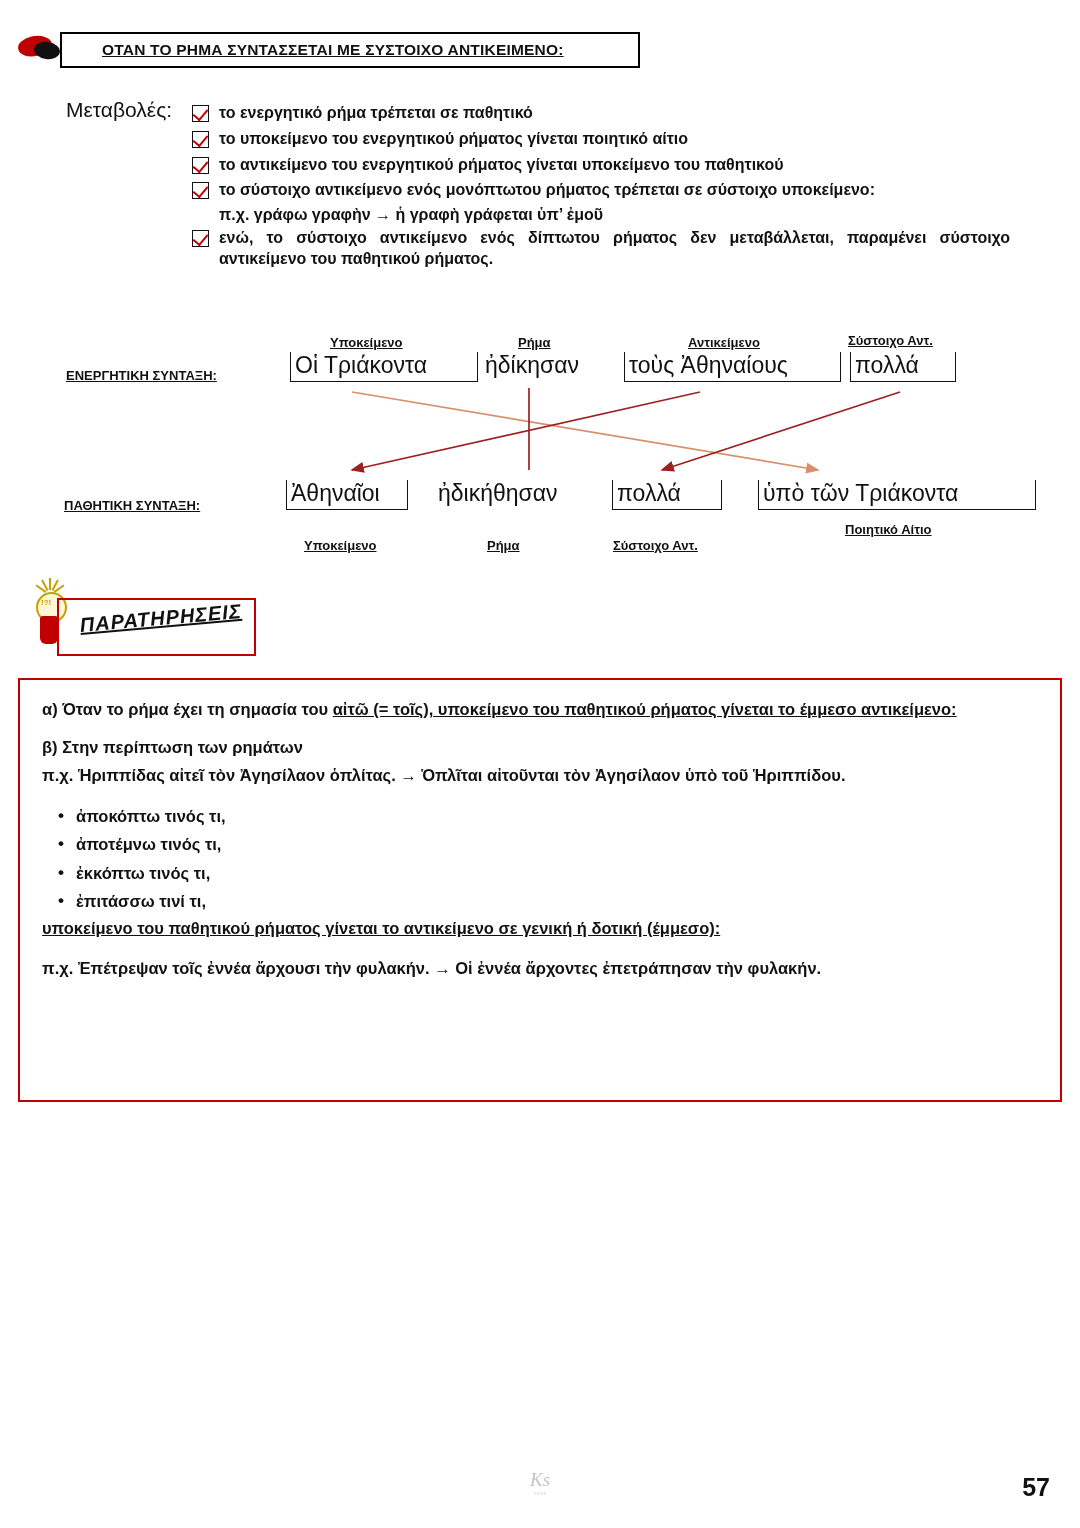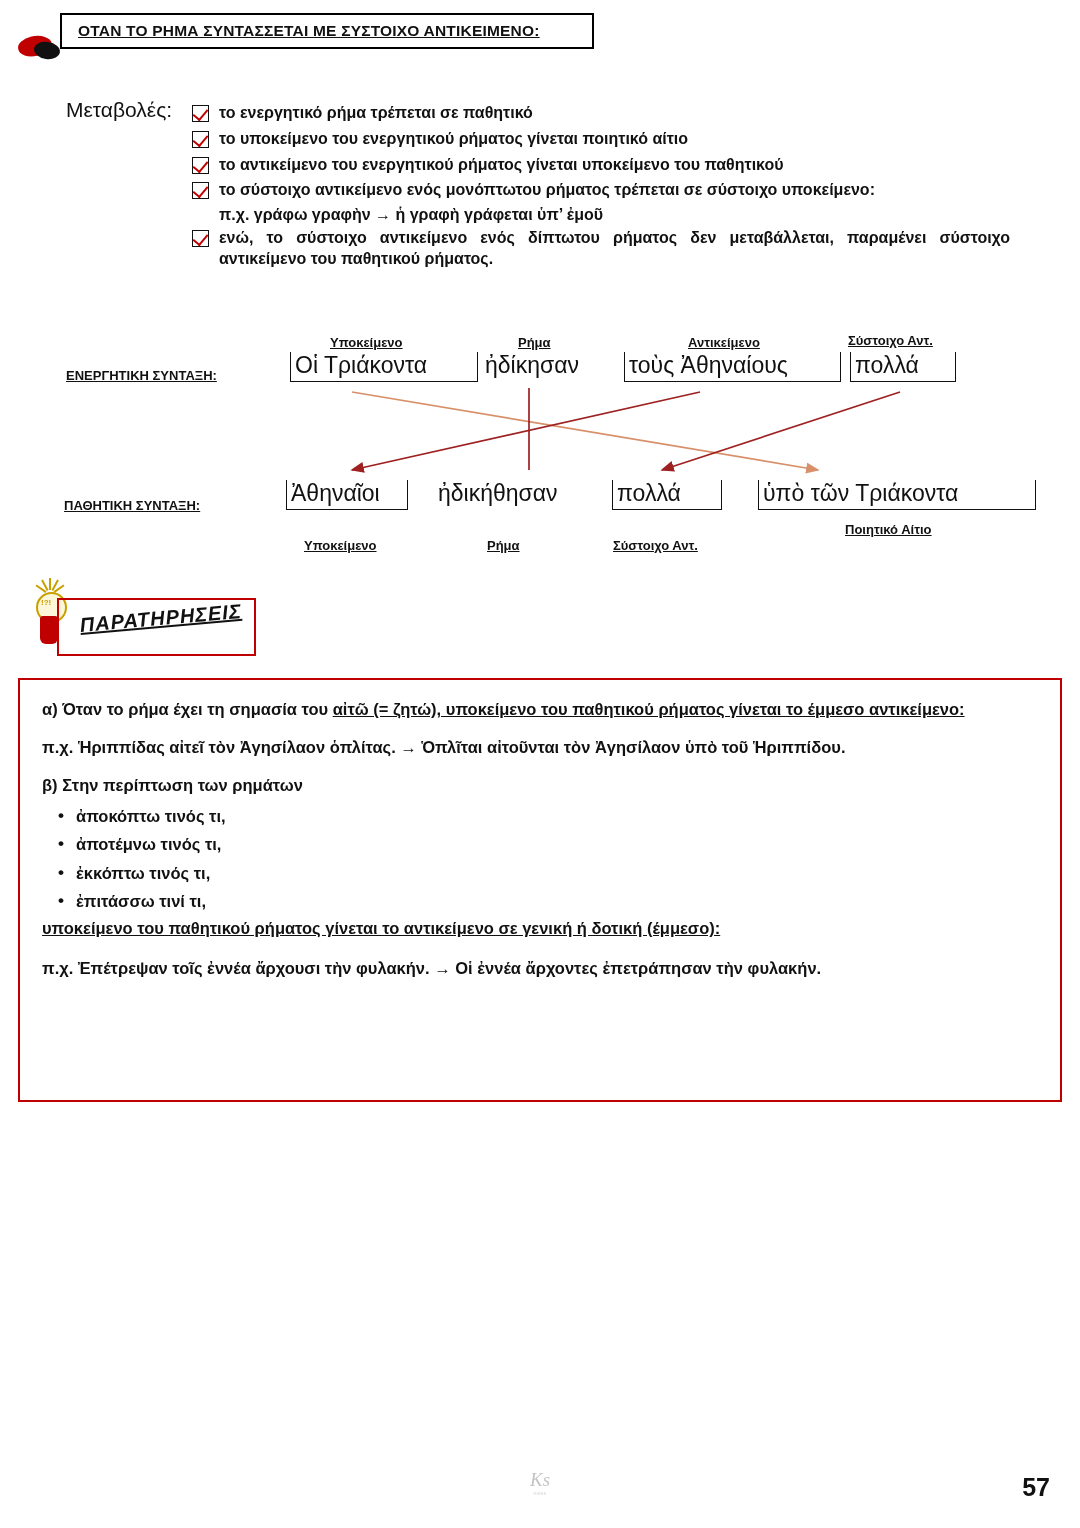--- a/index.html
+++ b/index.html
@@ -13,27 +13,28 @@
     font-family: "Liberation Sans", sans-serif;
     color: #111111;
     position: relative;
     overflow: hidden;
   }
 
   
   #title-box {
     position: absolute;
     left: 60px;
-    top: 13px;
-    width: 534px;
+    top: 32px;
+    width: 580px;
     height: 36px;
     border: 2px solid #000000;
     box-sizing: border-box;
     display: flex;
     align-items: center;
+    padding-left: 24px;
   }
   #title-text {
     font-size: 15.5px;
     font-weight: bold;
     letter-spacing: 0.2px;
     text-decoration: underline;
     padding-left: 16px;
     white-space: nowrap;
   }
   #title-blob {
@@ -375,24 +376,24 @@
   <div class="ray" style="transform:rotate(55deg);"></div>
   <div class="glass"></div>
   <div class="tiny">!?!</div>
   <div class="base"></div>
 </div>
 <div id="obs-box"></div>
 <div id="obs-word">ΠΑΡΑΤΗΡΗΣΕΙΣ</div>
 
 <div id="note-box">
   <p class="n-para">
-    <span>α) Όταν το ρήμα έχει τη σημασία του </span><span class="n-underline">αἰτῶ (= ζητώ), υποκείμενο του παθητικού ρήματος  γίνεται το έμμεσο αντικείμενο:</span>
+    <span>α) Όταν το ρήμα έχει τη σημασία του </span><span class="n-underline">αἰτῶ (= τοῖς), υποκείμενο του παθητικού ρήματος  γίνεται το έμμεσο αντικείμενο:</span>
   </p>
+  <p class="n-para" style="margin-bottom:4px;">β) Στην περίπτωση των ρημάτων</p>
   <p class="n-para n-greek">π.χ. Ἡριππίδας αἰτεῖ τὸν Ἀγησίλαον ὁπλίτας. → Ὁπλῖται αἰτοῦνται τὸν Ἀγησίλαον ὑπὸ τοῦ Ἡριππίδου.</p>
-  <p class="n-para" style="margin-bottom:4px;">β) Στην περίπτωση των ρημάτων</p>
   <ul id="note-list">
     <li>ἀποκόπτω τινός τι,</li>
     <li>ἀποτέμνω τινός τι,</li>
     <li>ἐκκόπτω τινός τι,</li>
     <li>ἐπιτάσσω τινί τι,</li>
   </ul>
   <p class="n-para n-underline" style="margin-bottom:16px;">υποκείμενο του παθητικού ρήματος γίνεται το αντικείμενο σε γενική ή δοτική (έμμεσο):</p>
   <p class="n-para n-greek" style="margin-bottom:16px;">π.χ. Ἐπέτρεψαν τοῖς ἐννέα ἄρχουσι τὴν φυλακήν. → Οἱ ἐννέα ἄρχοντες ἐπετράπησαν τὴν φυλακήν.</p>
 </div>
 

